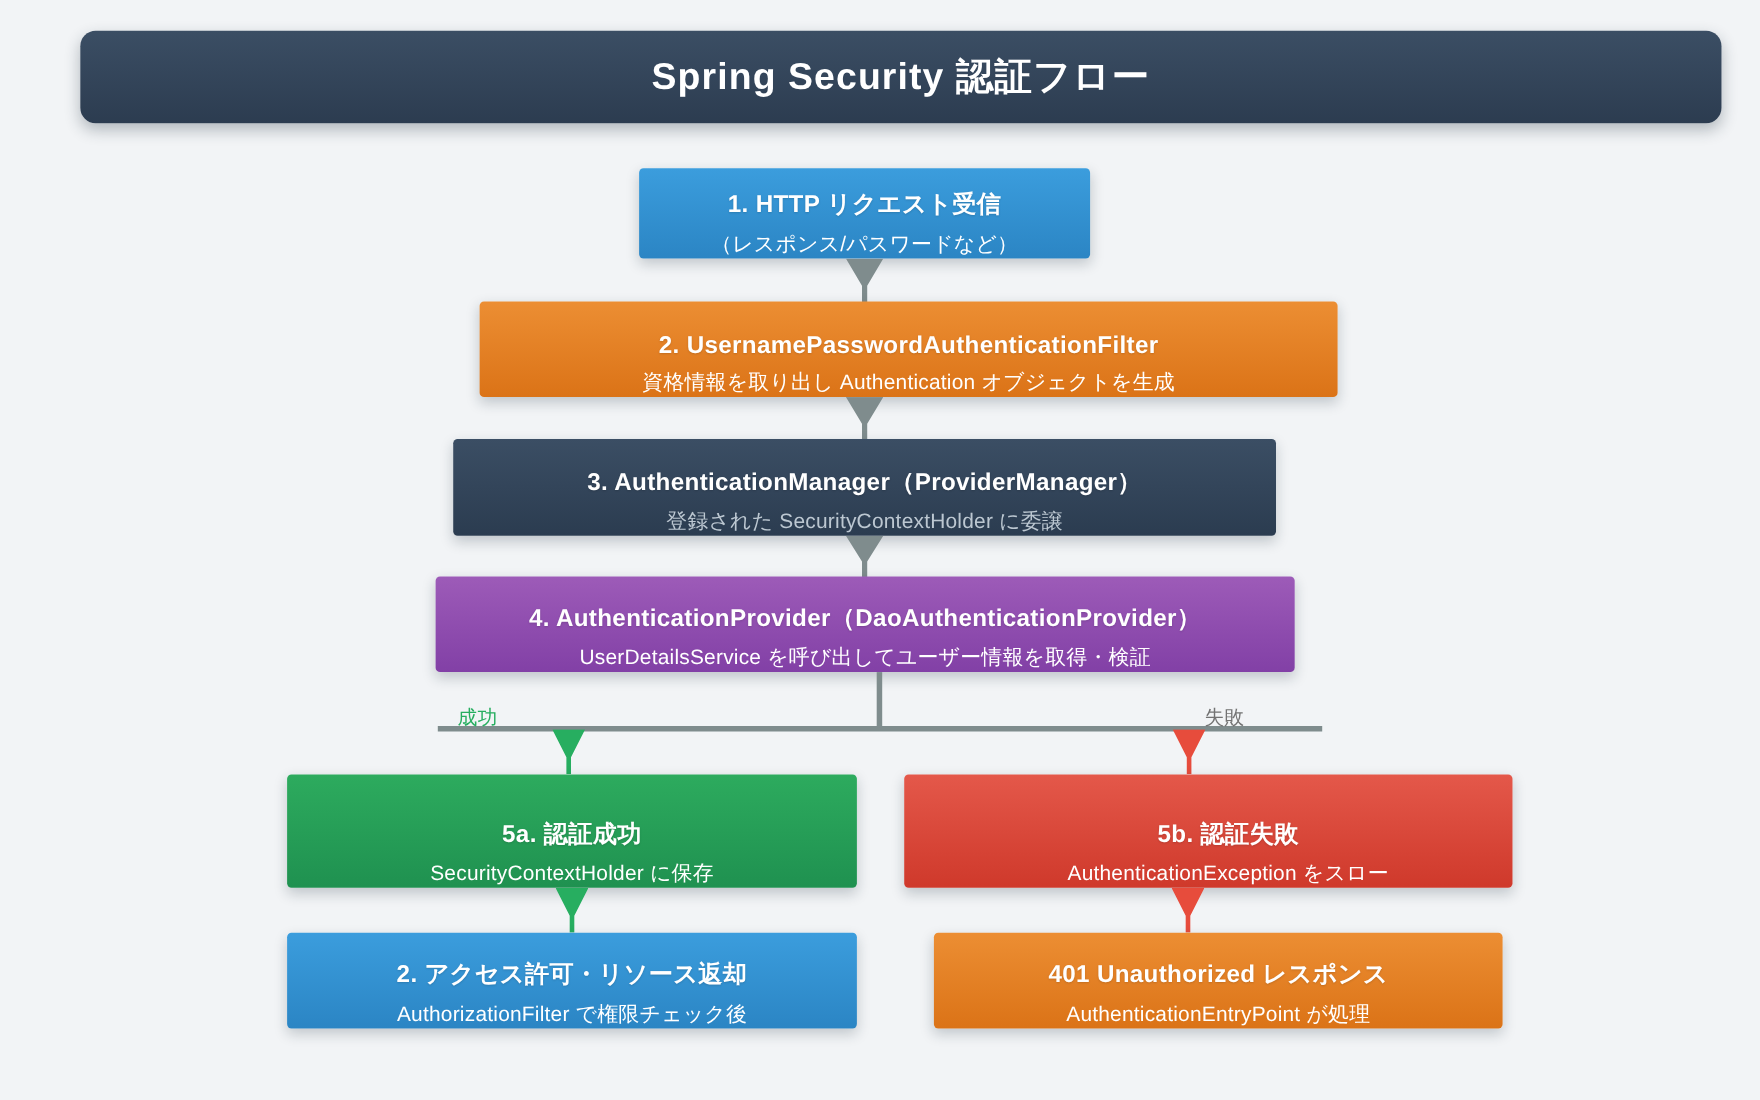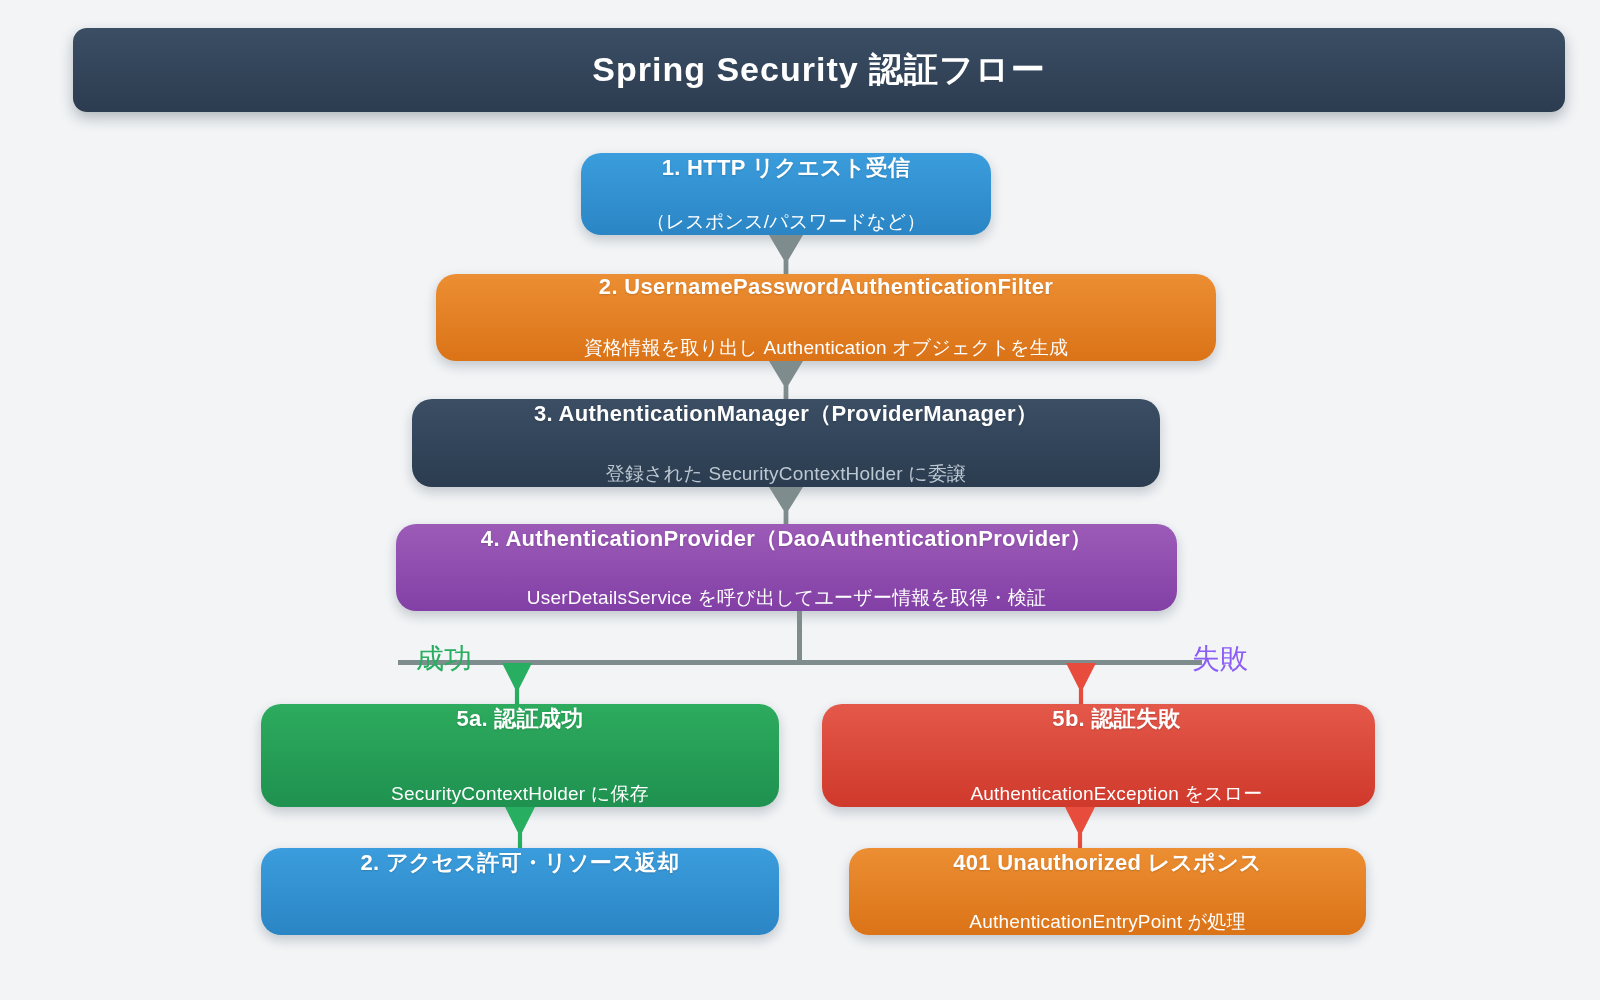--- a/index.html
+++ b/index.html
@@ -14,22 +14,22 @@
     border-radius:14px;
     background:linear-gradient(180deg,#3b4e64 0%,#2c3c50 100%);
     box-shadow:0 6px 14px rgba(30,45,60,.30);
     display:flex;align-items:center;justify-content:center;margin-left:35px;
   }
   #titlebar .title{
     color:#ffffff;font-size:34px;font-weight:bold;letter-spacing:1px;
   }
   
   .node{
-    position:absolute;border-radius:20px;color:#ffffff;
-    display:flex;flex-direction:column;align-items:center;justify-content:space-between;
+    position:absolute;border-radius:4px;color:#ffffff;
+    display:flex;flex-direction:column;align-items:center;justify-content:flex-end;
     gap:8px;text-align:center;
     box-shadow:0 5px 12px rgba(25,40,55,.22);
   }
   .node .t{font-size:22px;font-weight:bold;letter-spacing:.3px;text-shadow:0 1px 2px rgba(0,0,0,.15);}
   .node .s{font-size:19px;letter-spacing:.2px;}
   .c-blue  {background:linear-gradient(180deg,#3b9ddd 0%,#2b85c4 100%);}
   .c-orange{background:linear-gradient(180deg,#ec8e33 0%,#db7317 100%);}
   .c-navy  {background:linear-gradient(180deg,#3b4e64 0%,#2b3c50 100%);}
   .c-navy .s{color:#bcc7d1;}
   .c-purple{background:linear-gradient(180deg,#9d5bb8 0%,#8240a6 100%);}
@@ -55,24 +55,24 @@
   #a1{left:769px;top:235px;width:34px;height:40px;}
   #a2{left:769px;top:361px;width:34px;height:39px;}
   #a3{left:769px;top:487px;width:34px;height:38px;}
   #stem{position:absolute;left:797px;top:611px;width:5px;height:49px;background:#7f8c8d;}
   #hline{position:absolute;left:398px;top:660px;width:804px;height:5px;background:#7f8c8d;}
   #aSucc{left:502px;top:663px;width:30px;height:41px;}
   #aFail{left:1066px;top:663px;width:30px;height:41px;}
   #aOk  {left:505px;top:807px;width:30px;height:41px;}
   #aErr {left:1065px;top:807px;width:30px;height:41px;}
   .branch-label{
-    position:absolute;top:640px;font-size:28px;font-weight:500;z-index:2;font-family:Liberation Serif, serif;
+    position:absolute;top:640px;font-size:18px;font-weight:500;z-index:2;font-family:Liberation Serif, serif;
   }
   #lblSucc{left:416px;color:#27ae60;}
-  #lblFail{left:1192px;color:#8b5cf6;}
+  #lblFail{left:1095px;color:#737373;}
 </style>
 </head>
 <body>
 
 <div id="canvas">
 
   <div id="titlebar">
     <div class="title">Spring Security 認証フロー</div>
   </div>
 
@@ -117,20 +117,21 @@
   <div id="n5b" class="node c-red">
     <div class="t">5b. 認証失敗</div>
     <div class="s">AuthenticationException をスロー</div>
   </div>
 
   <div id="aOk" class="arr green"></div>
   <div id="aErr" class="arr red"></div>
 
   <div id="n6" class="node c-blue">
     <div class="t">2. アクセス許可・リソース返却</div>
+    <div class="s">AuthorizationFilter で権限チェック後</div>
   </div>
 
   <div id="n401" class="node c-orange">
     <div class="t">401 Unauthorized レスポンス</div>
     <div class="s">AuthenticationEntryPoint が処理</div>
   </div>
 
 </div>
 
 </body></html>

